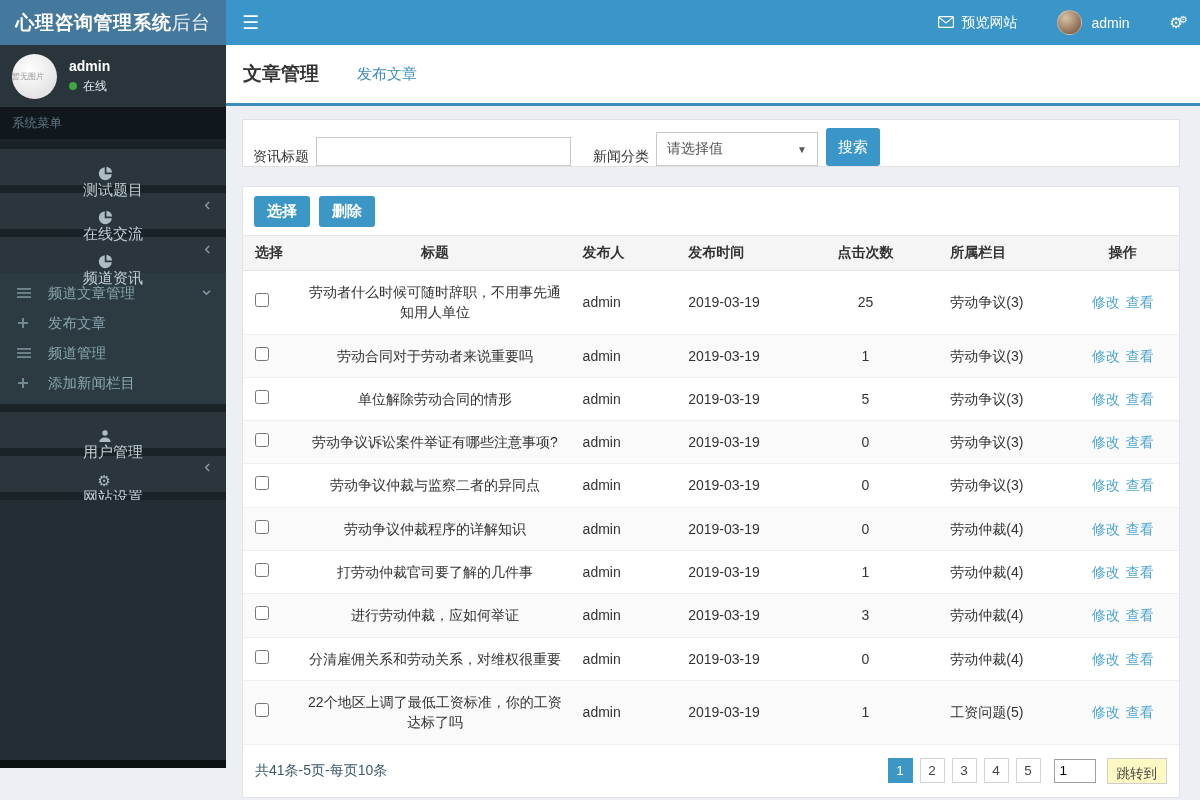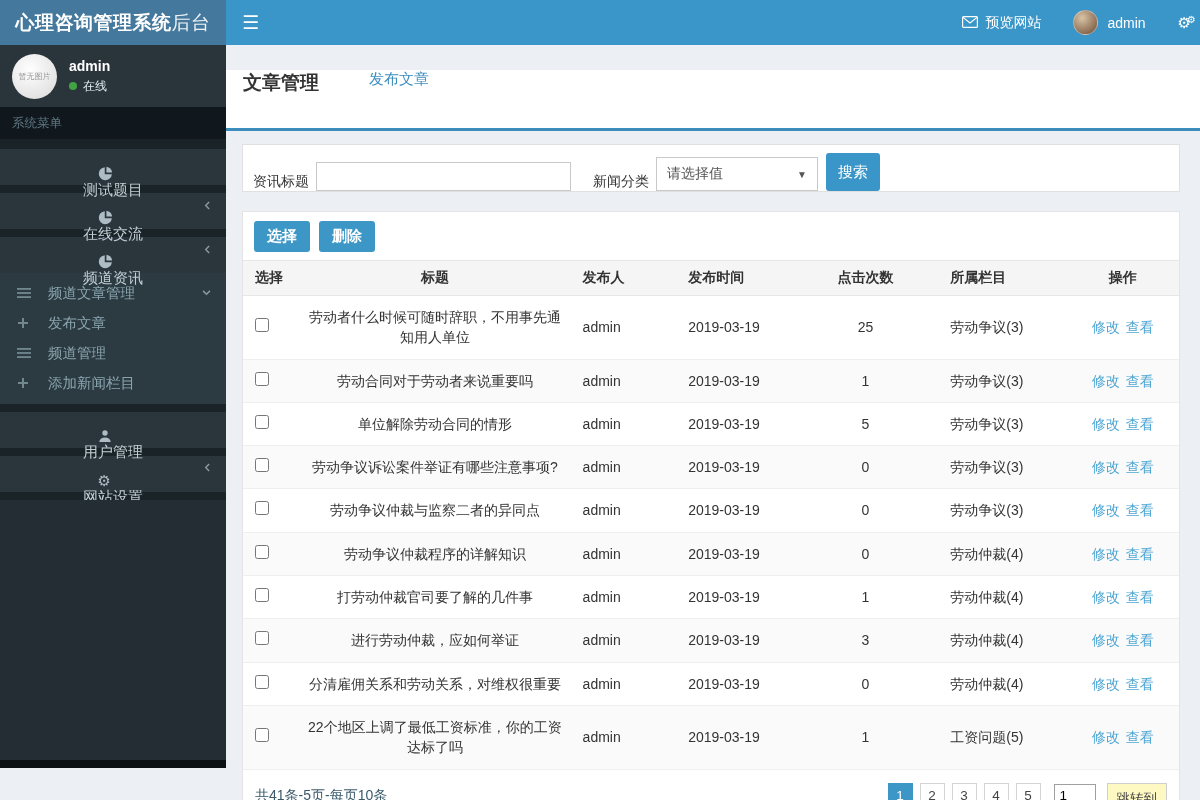--- a/index.html
+++ b/index.html
@@ -8,37 +8,37 @@
   .app { width:1200px; height:768px; display:flex; flex-direction:column; }
 
   
   .topbar { height:45px; display:flex; flex:none; }
   .logo { width:226px; background:#44789c; color:#fff; display:flex; align-items:center;
     justify-content:center; font-size:19px; letter-spacing:.5px; }
   .logo .bold { font-weight:bold; }
   .logo .light { font-weight:normal; opacity:.9; }
   .nav { flex:1; background:#3a96c8; display:flex; align-items:center; color:#fff; }
   .hamburger { padding:0 16px; font-size:19px; cursor:pointer; line-height:45px; }
-  .nav-right { margin-left:auto; display:flex; align-items:center; gap:32px; padding-right:4px; }
+  .nav-right { margin-left:auto; display:flex; align-items:center; gap:40px; padding-right:12px; }
   .preview { display:flex; align-items:center; gap:7px; font-size:14px; cursor:pointer; }
   .nav-user { display:flex; align-items:center; gap:9px; font-size:14px; cursor:pointer; }
   .avatar-sm { width:25px; height:25px; border-radius:50%;
     background:radial-gradient(circle at 35% 30%, #d8c3a5, #8d6e55 70%, #5d4636); border:1px solid rgba(255,255,255,.4); }
   .gears { font-size:15px; cursor:pointer; line-height:1; }
   .gears .g2 { font-size:10px; margin-left:-4px; vertical-align:top; display:inline-block; }
 
   
   .main { flex:1; display:flex; min-height:0; }
 
   
   .sidebar { width:226px; flex:none; background:#232d33; display:flex; flex-direction:column; }
   .user-panel { height:62px; background:#29343b; display:flex; align-items:center; padding:0 12px; gap:12px; }
   .avatar-lg { width:45px; height:45px; border-radius:50%; flex:none;
     background:radial-gradient(circle at 40% 35%, #ffffff, #e2e2e2 75%, #cfcfcf);
-    display:flex; align-items:center; justify-content:center; font-size:8px; color:#9a9a9a; }
+    display:flex; align-items:center; justify-content:flex-start; font-size:8px; color:#9a9a9a; }
   .up-info { display:flex; flex-direction:column; gap:4px; }
   .up-name { color:#fff; font-weight:bold; font-size:14px; }
   .up-status { display:flex; align-items:center; gap:6px; color:#e6eef2; font-size:12px; }
   .dot { width:8px; height:8px; border-radius:50%; background:#41a344; }
   .section-label { background:#10181d; color:#5f7682; font-size:12.5px; padding:8px 12px 7px; }
   .menu { background:#1a2328; padding-top:10px; }
   .menu-item { height:36px; margin-bottom:8px; background:#2a353c; display:flex; align-items:center;
     padding:17px 14px; color:#c2cfd6; font-size:15px; cursor:pointer;flex-direction:column; }
   .mi-icon { width:20px; margin-right:11px; display:flex; align-items:center; color:#aebcc4; }
   .mi-icon svg { display:block; }
@@ -46,21 +46,21 @@
   .submenu { background:#2c3b41; padding:5px 0 6px; margin:-8px 0 8px; }
   .submenu-item { height:30px; display:flex; align-items:center; padding:0 14px 0 17px;
     color:#8aa4af; font-size:14.5px; cursor:pointer; }
   .submenu-item .mi-icon { color:#72888f; }
   .sidebar-filler { flex:1; background:#232d33; }
   .sidebar-footer { height:8px; background:#0c1114; }
 
   
   .content { flex:1; display:flex; flex-direction:column; min-width:0; background:#ecf0f5; }
   .tabbar { background:#fff; border-bottom:3px solid #3c8dbc; height:61px; flex:none;
-    display:flex; align-items:flex-start; gap:50px; padding:0 17px;margin-top:25px; }
+    display:flex; align-items:center; gap:38px; padding:0 17px; }
   .tab-active { font-size:19px; font-weight:bold; color:#333; }
   .tab-link { font-size:15px; color:#3c8dbc; cursor:pointer; }
 
   .content-body { flex:1; display:flex; flex-direction:column; padding:13px 20px 8px 16px; min-height:0; }
 
   .filter-box { background:#fff; border:1px solid #e0e0e0; height:48px; flex:none;
     display:flex; align-items:flex-end; padding:0 10px; margin-bottom:19px; }
   .f-label { font-size:14px; color:#333; margin-right:7px; }
   .f-input { width:255px; height:29px; border:1px solid #c9c9c9; padding:0 7px; font-size:14px;
     font-family:inherit; background:#fff; }

